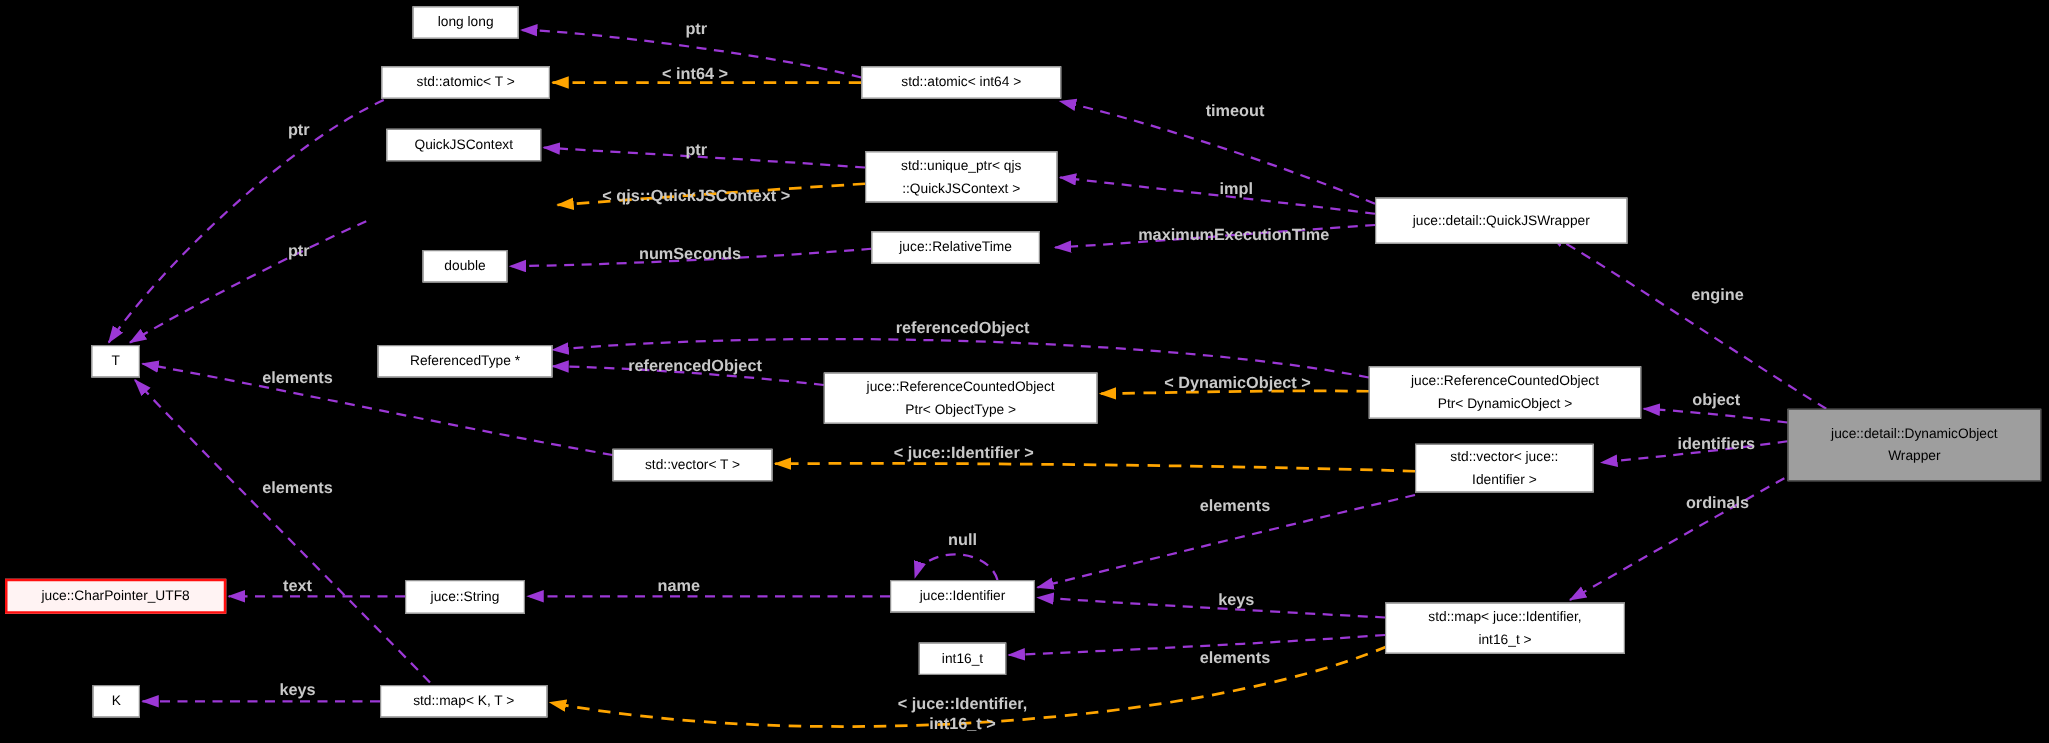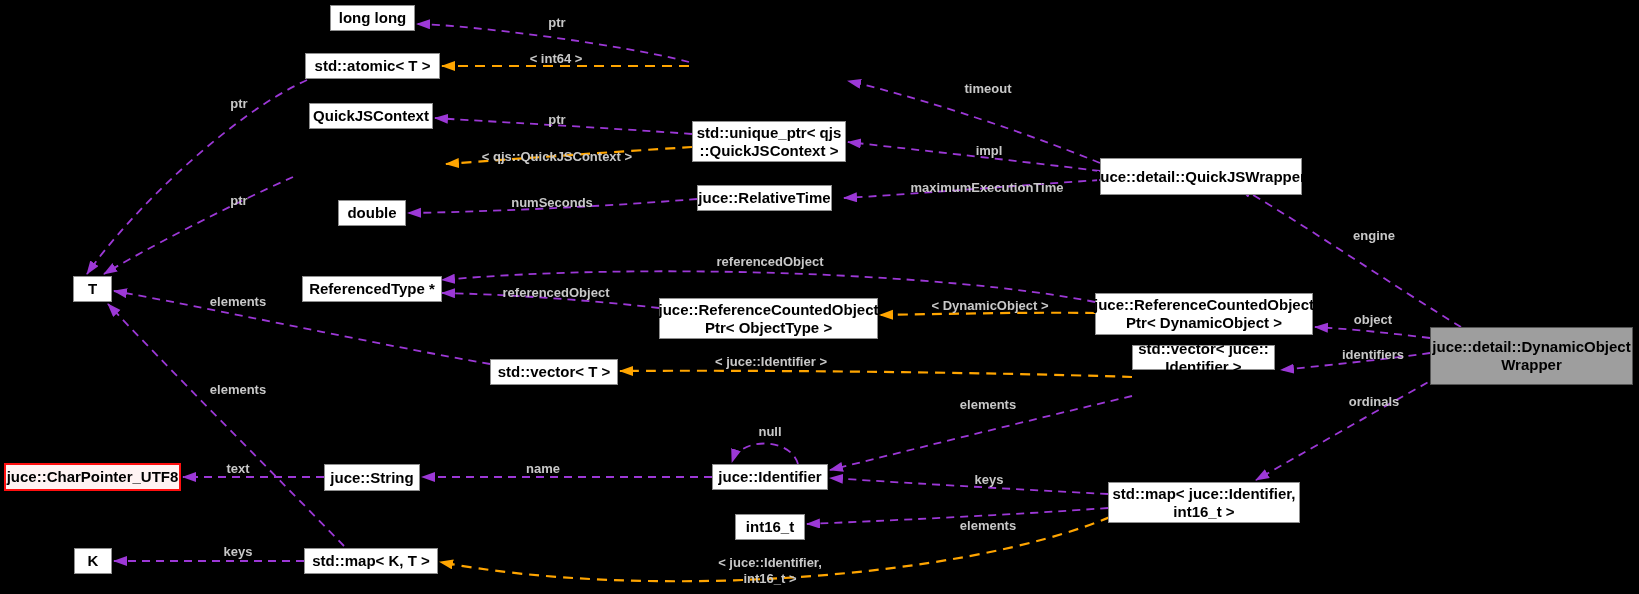--- a/index.html
+++ b/index.html
@@ -1,22 +1,22 @@
 <!DOCTYPE html>
 <html><head>
 <meta charset="utf-8">
 <style>
   html,body{margin:0;padding:0;background:#000;}
   .stage{position:relative;width:1639px;height:594px;background:#000;overflow:hidden;
          font-family:"Liberation Sans", sans-serif;}
   svg.edges{position:absolute;left:0;top:0;width:1639px;height:594px;}
   .node{position:absolute;display:flex;align-items:center;justify-content:center;
         text-align:center;background:#ffffff;border:1.4px solid #8f8f8f;color:#000;
-        font-size:15px;line-height:18px;white-space:pre-line;box-sizing:border-box;
-        cursor:pointer;font-weight:bold;}
+        font-size:11px;line-height:18px;white-space:pre-line;box-sizing:border-box;
+        cursor:pointer;}
   .node.g{background:#9e9e9e;border-color:#545454;}
   .node.r{background:#fff3f3;border:2px solid #ff0f0f;}
   .u{fill:none;stroke:#9c38d6;stroke-width:1.8;stroke-dasharray:8 6;}
   .o{fill:none;stroke:#ffa500;stroke-width:2.2;stroke-dasharray:10 7;}
   .el{font-family:"Liberation Sans",sans-serif;font-size:13px;font-weight:600;
       fill:#c8c8c8;text-anchor:middle;}
 </style>
 </head>
 <body>
 
@@ -91,32 +91,33 @@
     <text class="el" x="238" y="556">keys</text>
     <text class="el" x="770" y="436">null</text>
   </svg>
 
   <div class="node" style="left:330px;top:5px;width:85px;height:26px">long long</div>
   <div class="node" style="left:305px;top:53px;width:135px;height:26px">std::atomic&lt; T &gt;</div>
   <div class="node" style="left:309px;top:103px;width:124px;height:26px">QuickJSContext</div>
   <div class="node" style="left:338px;top:200px;width:68px;height:26px">double</div>
   <div class="node" style="left:73px;top:276px;width:39px;height:26px">T</div>
   <div class="node" style="left:302px;top:276px;width:140px;height:26px">ReferencedType *</div>
+  <div class="node" style="left:689px;top:53px;width:160px;height:26px">std::atomic&lt; int64 &gt;</div>
   <div class="node" style="left:692px;top:121px;width:154px;height:41px">std::unique_ptr&lt; qjs
 ::QuickJSContext &gt;</div>
   <div class="node" style="left:697px;top:185px;width:135px;height:26px">juce::RelativeTime</div>
   <div class="node" style="left:1100px;top:158px;width:202px;height:37px">juce::detail::QuickJSWrapper</div>
   <div class="node" style="left:659px;top:298px;width:219px;height:41px">juce::ReferenceCountedObject
 Ptr&lt; ObjectType &gt;</div>
   <div class="node" style="left:1095px;top:293px;width:218px;height:42px">juce::ReferenceCountedObject
 Ptr&lt; DynamicObject &gt;</div>
   <div class="node g" style="left:1430px;top:327px;width:203px;height:58px">juce::detail::DynamicObject
 Wrapper</div>
   <div class="node" style="left:490px;top:359px;width:128px;height:26px">std::vector&lt; T &gt;</div>
-  <div class="node" style="left:1132px;top:345px;width:143px;height:25px">std::vector&lt; juce::
+  <div class="node" style="left:1132px;top:355px;width:143px;height:39px">std::vector&lt; juce::
 Identifier &gt;</div>
   <div class="node" style="left:712px;top:464px;width:116px;height:26px">juce::Identifier</div>
   <div class="node" style="left:735px;top:514px;width:70px;height:26px">int16_t</div>
   <div class="node" style="left:1108px;top:482px;width:192px;height:41px">std::map&lt; juce::Identifier,
 int16_t &gt;</div>
   <div class="node r" style="left:4px;top:463px;width:177px;height:28px">juce::CharPointer_UTF8</div>
   <div class="node" style="left:324px;top:464px;width:96px;height:27px">juce::String</div>
   <div class="node" style="left:74px;top:548px;width:38px;height:26px">K</div>
   <div class="node" style="left:304px;top:548px;width:134px;height:26px">std::map&lt; K, T &gt;</div>
 

